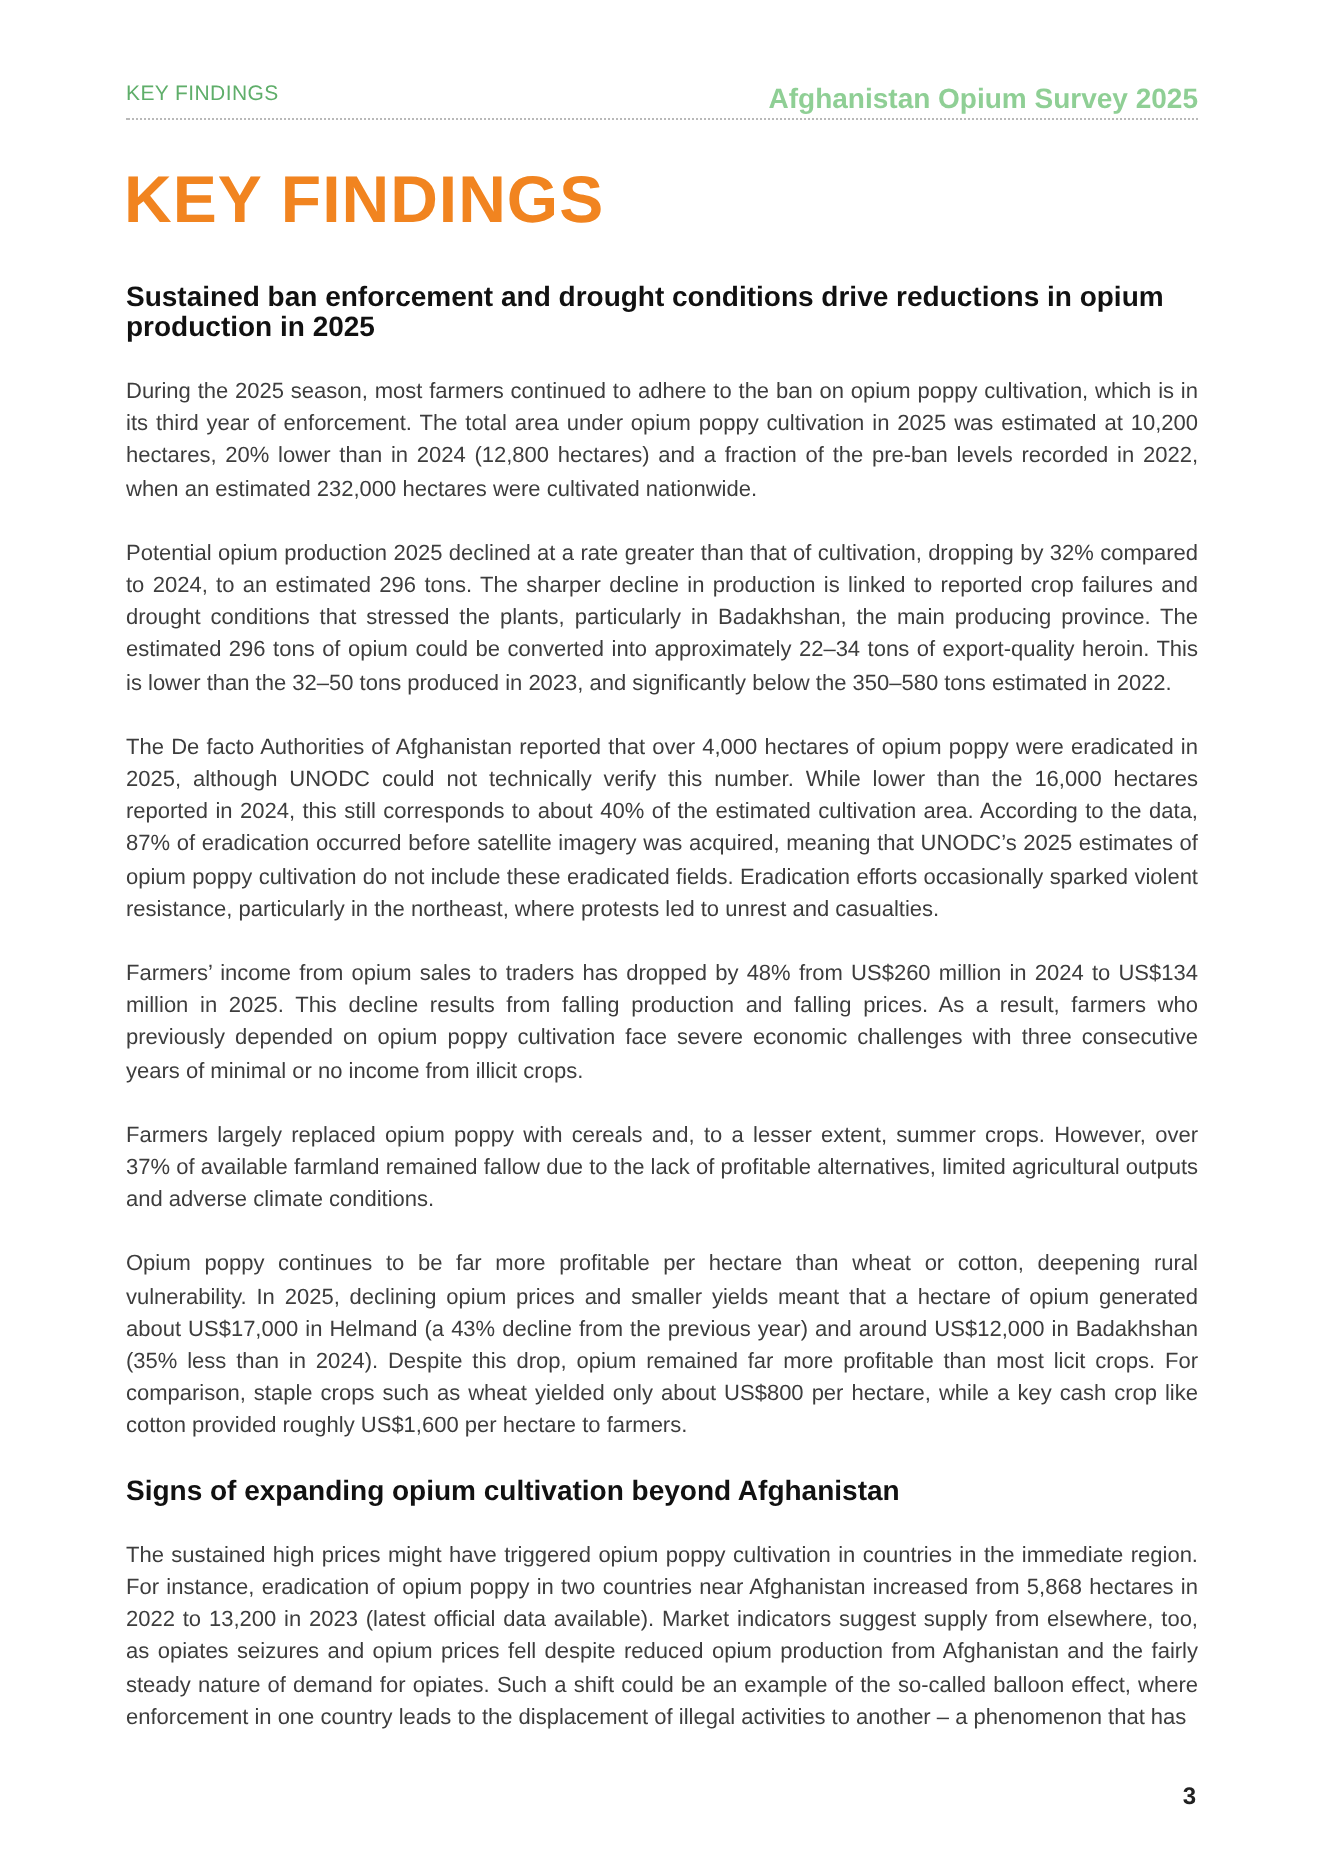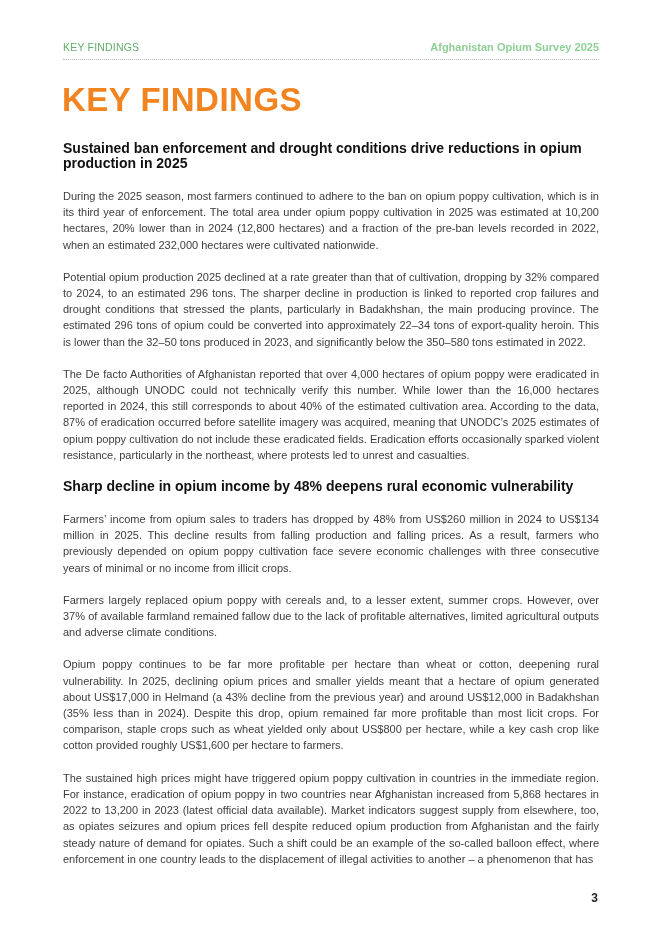--- a/index.html
+++ b/index.html
@@ -1,20 +1,20 @@
 <!DOCTYPE html>
 <html><head>
 <meta charset="utf-8">
 <style>
   html, body { margin:0; padding:0; background:#ffffff; }
   body { width:662px; height:936px; position:relative; overflow:hidden;
          font-family:"Liberation Sans", "DejaVu Sans", sans-serif; color:#3a3a3a; }
   .header { position:absolute; left:63px; top:41px; width:536px; height:18px; }
   .header-left { position:absolute; left:0; top:0; font-size:10.5px; color:#5fae6a; letter-spacing:0.2px; }
-  .header-right { position:absolute; right:0; top:0; font-size:11px; font-weight:bold; color:#8fcf95; }
+  .header-right { position:absolute; right:0; top:0; font-size:14px; font-weight:bold; color:#8fcf95; }
   .header-rule { position:absolute; left:63px; top:59px; width:536px; border-top:1px dotted #b9b9b9; }
   .title { position:absolute; left:62px; top:80px; font-size:33px; font-weight:bold;
            color:#f18420; letter-spacing:0.5px; margin:0; line-height:40px; }
   .content { position:absolute; left:63px; top:141px; width:536px; }
   .subhead { font-size:14px; font-weight:bold; color:#111; margin:0 0 17px 0; line-height:15px; }
   .para { font-size:11px; line-height:16.2px; text-align:justify; margin:0 0 16px 0; color:#3d3d3d; }
   .page-number { position:absolute; right:64px; top:891px; font-size:12px; font-weight:bold; color:#222; }
 </style>
 </head>
 <body>
@@ -28,23 +28,23 @@
 <h1 class="title">KEY FINDINGS</h1>
 
 <div class="content">
   <section>
     <p class="subhead">Sustained ban enforcement and drought conditions drive reductions in opium production in 2025</p>
     <p class="para">During the 2025 season, most farmers continued to adhere to the ban on opium poppy cultivation, which is in its third year of enforcement. The total area under opium poppy cultivation in 2025 was estimated at 10,200 hectares, 20% lower than in 2024 (12,800 hectares) and a fraction of the pre-ban levels recorded in 2022, when an estimated 232,000 hectares were cultivated nationwide.</p>
     <p class="para">Potential opium production 2025 declined at a rate greater than that of cultivation, dropping by 32% compared to 2024, to an estimated 296 tons. The sharper decline in production is linked to reported crop failures and drought conditions that stressed the plants, particularly in Badakhshan, the main producing province. The estimated 296 tons of opium could be converted into approximately 22–34 tons of export-quality heroin. This is lower than the 32–50 tons produced in 2023, and significantly below the 350–580 tons estimated in 2022.</p>
     <p class="para">The De facto Authorities of Afghanistan reported that over 4,000 hectares of opium poppy were eradicated in 2025, although UNODC could not technically verify this number. While lower than the 16,000 hectares reported in 2024, this still corresponds to about 40% of the estimated cultivation area. According to the data, 87% of eradication occurred before satellite imagery was acquired, meaning that UNODC’s 2025 estimates of opium poppy cultivation do not include these eradicated fields. Eradication efforts occasionally sparked violent resistance, particularly in the northeast, where protests led to unrest and casualties.</p>
   </section>
   <section>
-    <p class="subhead">Sharp decline in opium income by 48% deepens rural economic vulnerability</p>
     <p class="para">Farmers’ income from opium sales to traders has dropped by 48% from US$260 million in 2024 to US$134 million in 2025. This decline results from falling production and falling prices. As a result, farmers who previously depended on opium poppy cultivation face severe economic challenges with three consecutive years of minimal or no income from illicit crops.</p>
     <p class="para">Farmers largely replaced opium poppy with cereals and, to a lesser extent, summer crops. However, over 37% of available farmland remained fallow due to the lack of profitable alternatives, limited agricultural outputs and adverse climate conditions.</p>
     <p class="para">Opium poppy continues to be far more profitable per hectare than wheat or cotton, deepening rural vulnerability. In 2025, declining opium prices and smaller yields meant that a hectare of opium generated about US$17,000 in Helmand (a 43% decline from the previous year) and around US$12,000 in Badakhshan (35% less than in 2024). Despite this drop, opium remained far more profitable than most licit crops. For comparison, staple crops such as wheat yielded only about US$800 per hectare, while a key cash crop like cotton provided roughly US$1,600 per hectare to farmers.</p>
   </section>
   <section>
+    <p class="subhead">Signs of expanding opium cultivation beyond Afghanistan</p>
     <p class="para">The sustained high prices might have triggered opium poppy cultivation in countries in the immediate region. For instance, eradication of opium poppy in two countries near Afghanistan increased from 5,868 hectares in 2022 to 13,200 in 2023 (latest official data available). Market indicators suggest supply from elsewhere, too, as opiates seizures and opium prices fell despite reduced opium production from Afghanistan and the fairly steady nature of demand for opiates. Such a shift could be an example of the so-called balloon effect, where enforcement in one country leads to the displacement of illegal activities to another – a phenomenon that has</p>
   </section>
 </div>
 
 <div class="page-number">3</div>
 
 </body></html>

